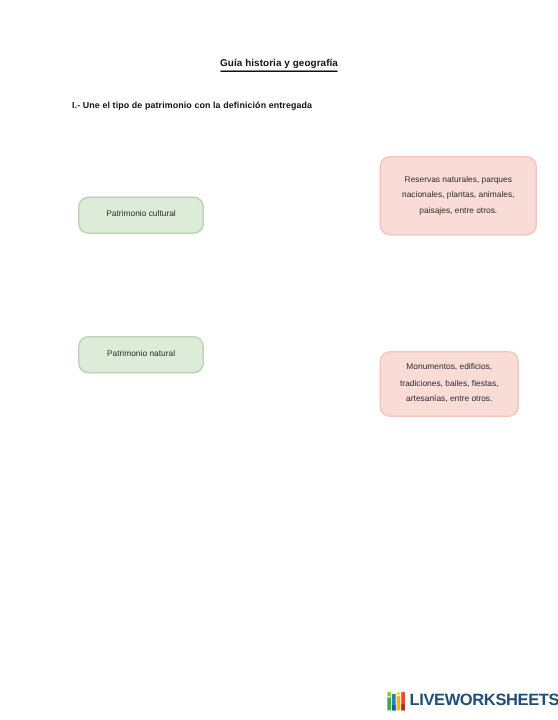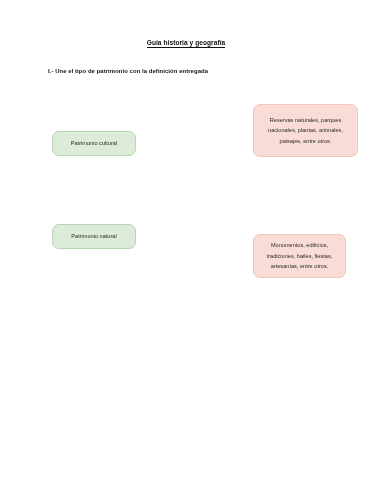--- a/index.html
+++ b/index.html
@@ -130,14 +130,27 @@
   </div>
 
   <div class="box box-pink" id="def-1">
     <span class="box-text">Reservas naturales, parques nacionales, plantas, animales, paisajes, entre otros.</span>
   </div>
 
   <div class="box box-pink" id="def-2">
     <span class="box-text">Monumentos, edificios, tradiciones, bailes, fiestas, artesanías, entre otros.</span>
   </div>
 
+  <div class="footer-logo">
+    <svg class="logo-mark" viewBox="0 0 13 13">
+      <rect x="0.2" y="4.0" width="2.5" height="8.6" fill="#3fae49"></rect>
+      <rect x="3.3" y="1.6" width="2.5" height="11.0" fill="#2e7fc1"></rect>
+      <rect x="6.4" y="3.1" width="2.5" height="9.5" fill="#f2b31c"></rect>
+      <rect x="9.5" y="0.4" width="2.5" height="12.2" fill="#e24a36"></rect>
+      <rect x="0.2" y="0.4" width="2.5" height="2.9" fill="#8ec63f"></rect>
+      <rect x="6.4" y="0.4" width="2.5" height="1.9" fill="#f7d94a"></rect>
+      <rect x="3.3" y="9.0" width="2.5" height="3.6" fill="#1b5e9e"></rect>
+      <rect x="9.5" y="8.4" width="2.5" height="4.2" fill="#b03324"></rect>
+    </svg>
+    <span class="logo-word">LIVEWORKSHEETS</span>
+  </div>
 
 </div>
 
 </body></html>

